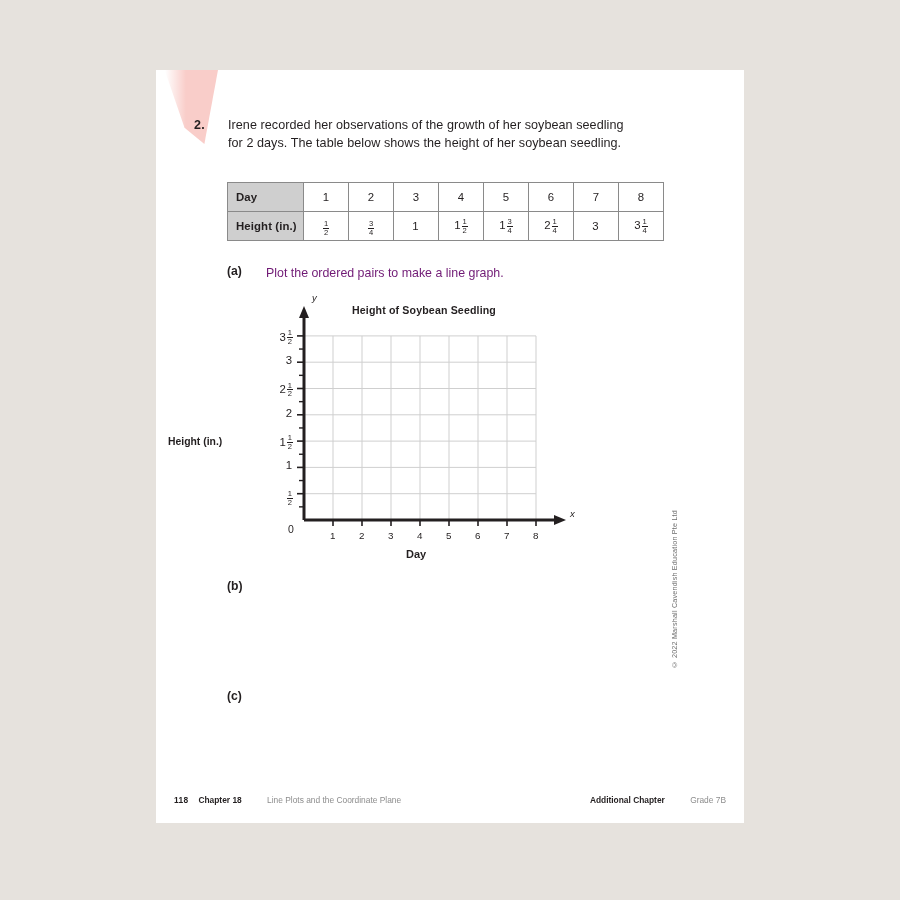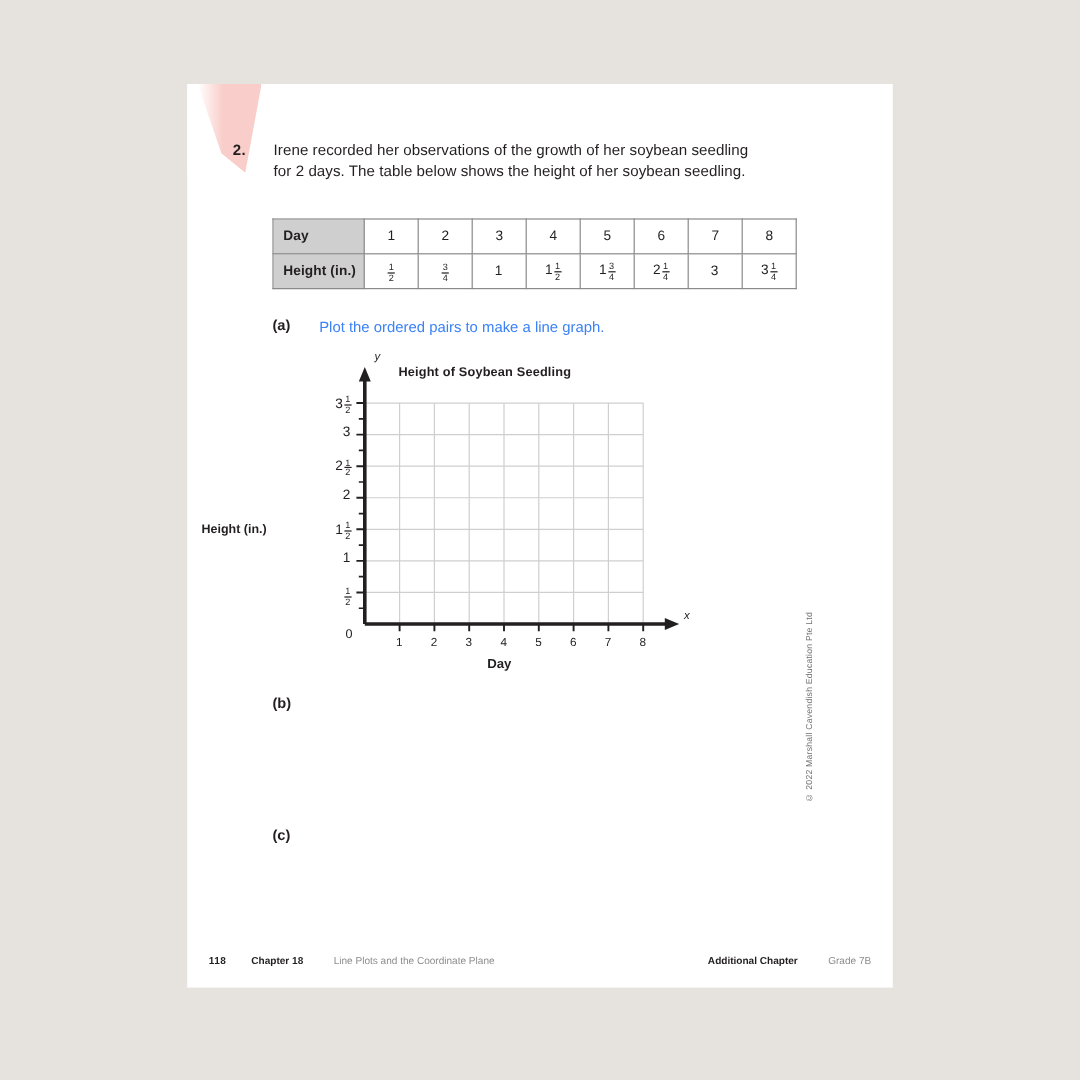--- a/index.html
+++ b/index.html
@@ -119,21 +119,21 @@
   .part-lbl {
     position: absolute;
     font-size: 12.2px;
     font-weight: bold;
     color: #231f20;
   }
   .part-txt {
     position: absolute;
     font-size: 12.4px;
     line-height: 18px;
-    color: #3b82f6;
+    color: #701a75;
     width: 400px;
   }
 
   
   #graph {
     position: absolute;
     left: 90px;
     top: 218px;
     width: 320px;
     height: 280px;
@@ -189,21 +189,21 @@
     position: absolute;
     left: 18px;
     bottom: 18px;
     width: 552px;
     font-size: 8.4px;
     color: #231f20;
     display: flex;
     justify-content: space-between;
     align-items: baseline;
   }
-  .footer .left { display: flex; align-items: baseline; gap: 21px; }
+  .footer .left { display: flex; align-items: baseline; gap: 10px; }
   .footer b { font-weight: bold; }
   .footer .muted { color: #8d8d8d; margin-left: 23px; }
   .footer .pg { font-weight: bold; letter-spacing: 0.3px; }
 
   .copyright {
     position: absolute;
     left: 670px;
     top: 510px;
     font-size: 7.2px;
     color: #6f6f6f;
@@ -288,21 +288,21 @@
               </span></td>
       </tr>
     </tbody>
       </table>
   </div>
 
   <div class="part-lbl" style="left:71px; top:194px;">(a)</div>
   <div class="part-txt" style="left:110px; top:194px;">Plot the ordered pairs to make a line graph.</div>
 
   <div id="graph">
-    <div class="g-title" style="left: 86px; top: 15.9px;">Height of Soybean Seedling</div>
+    <div class="g-title" style="left: 106px; top: 15.9px;">Height of Soybean Seedling</div>
     <div class="axis-name-y" style="left: -78px; top: 147.84px;">Height (in.)</div>
     <div class="axis-name-x" style="left: 160px; top: 260px;">Day</div>
     <div class="axis-letter" id="ylet" style="left: 66px; top: 3.9px;">y</div>
     <div class="axis-letter" id="xlet" style="left: 324px; top: 220px;">x</div>
     <div class="origin-lbl" style="left: 42px; top: 235px;">0</div>
     <svg id="grid-svg" width="320" height="280">
         <line x1="87" y1="47.900000000000006" x2="87" y2="232" stroke="#cfcfcf" stroke-width="1"></line>
         <line x1="116" y1="47.900000000000006" x2="116" y2="232" stroke="#cfcfcf" stroke-width="1"></line>
         <line x1="145" y1="47.900000000000006" x2="145" y2="232" stroke="#cfcfcf" stroke-width="1"></line>
         <line x1="174" y1="47.900000000000006" x2="174" y2="232" stroke="#cfcfcf" stroke-width="1"></line>

